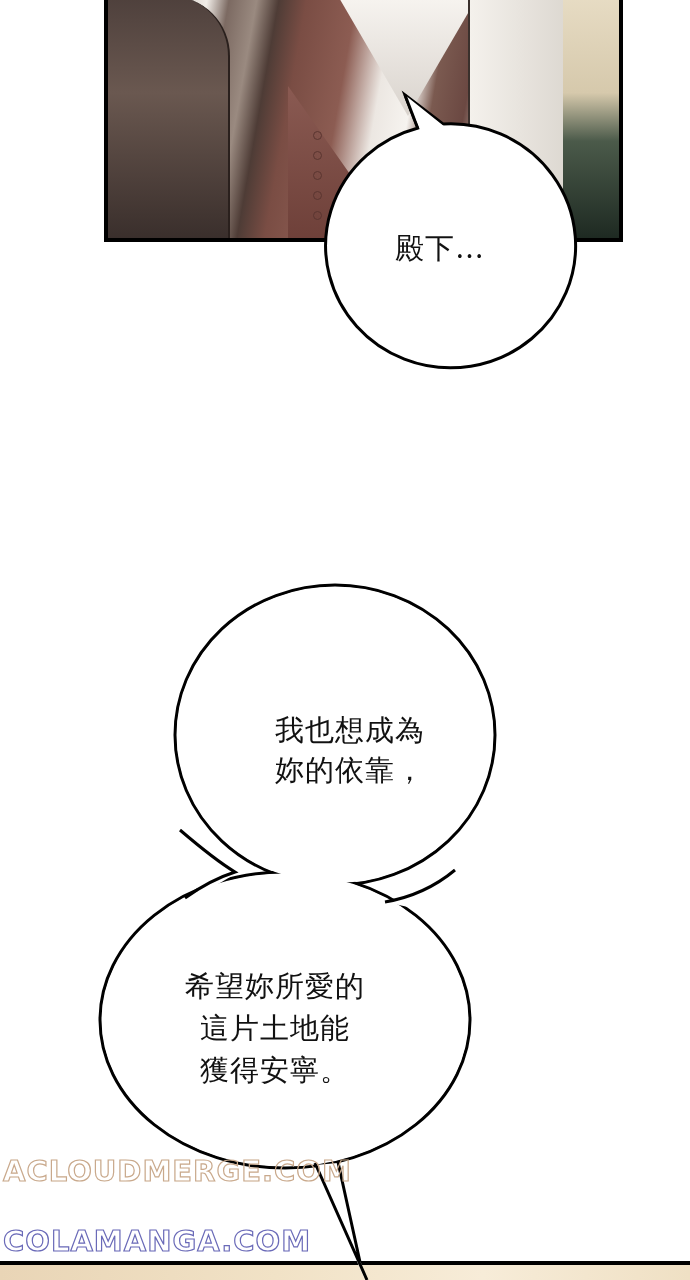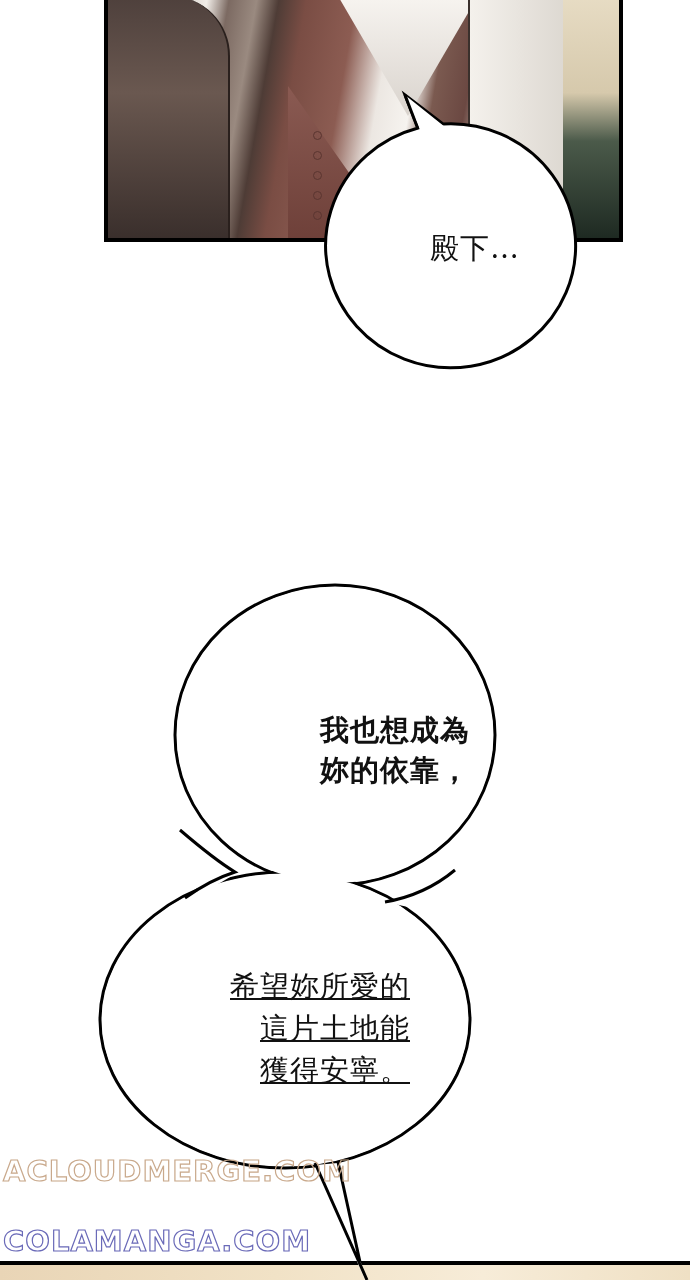--- a/index.html
+++ b/index.html
@@ -43,26 +43,26 @@
     position:absolute; width:7px; height:7px; border-radius:50%;
     border:1px solid #5a3530; left:205px;
   }
   .panel-bottom {
     position:absolute; left:0; top:1261px; width:690px; height:30px;
     border-top: 4px solid #000;
     background: linear-gradient(90deg,#e9d5b6 0%,#f1e2c6 40%,#f7ecd8 70%,#efe0c4 100%);
   }
   svg.bubbles { position:absolute; left:0; top:0; }
   .text {
-    position:absolute; color:#111; text-align:right; white-space:pre-line;
+    position:absolute; color:#111; text-align:center; white-space:pre-line;
     font-size: 29px; line-height: 40px; letter-spacing: 1px;
   }
   #t1 { left: 360px; top: 228px; width: 160px; font-size: 29px; }
-  #t2 { left: 230px; top: 710px; width: 240px; font-weight: bold; }
-  #t3 { left: 140px; top: 965px; width: 270px; line-height: 42px; text-decoration: underline; }
+  #t2 { left: 230px; top: 710px; width: 240px; }
+  #t3 { left: 140px; top: 965px; width: 270px; line-height: 42px; }
   .wm {
     position:absolute; left:3px; font-family:"DejaVu Sans","Liberation Sans",sans-serif;
     font-weight: bold; font-size: 29px; letter-spacing: 1px; color: transparent;
   }
   #wm1 { top: 1154px; -webkit-text-stroke: 1.2px #c9a98c; }
   #wm2 { top: 1224px; -webkit-text-stroke: 1.2px #6a6ab8; }
 </style>
 </head>
 <body>
 

